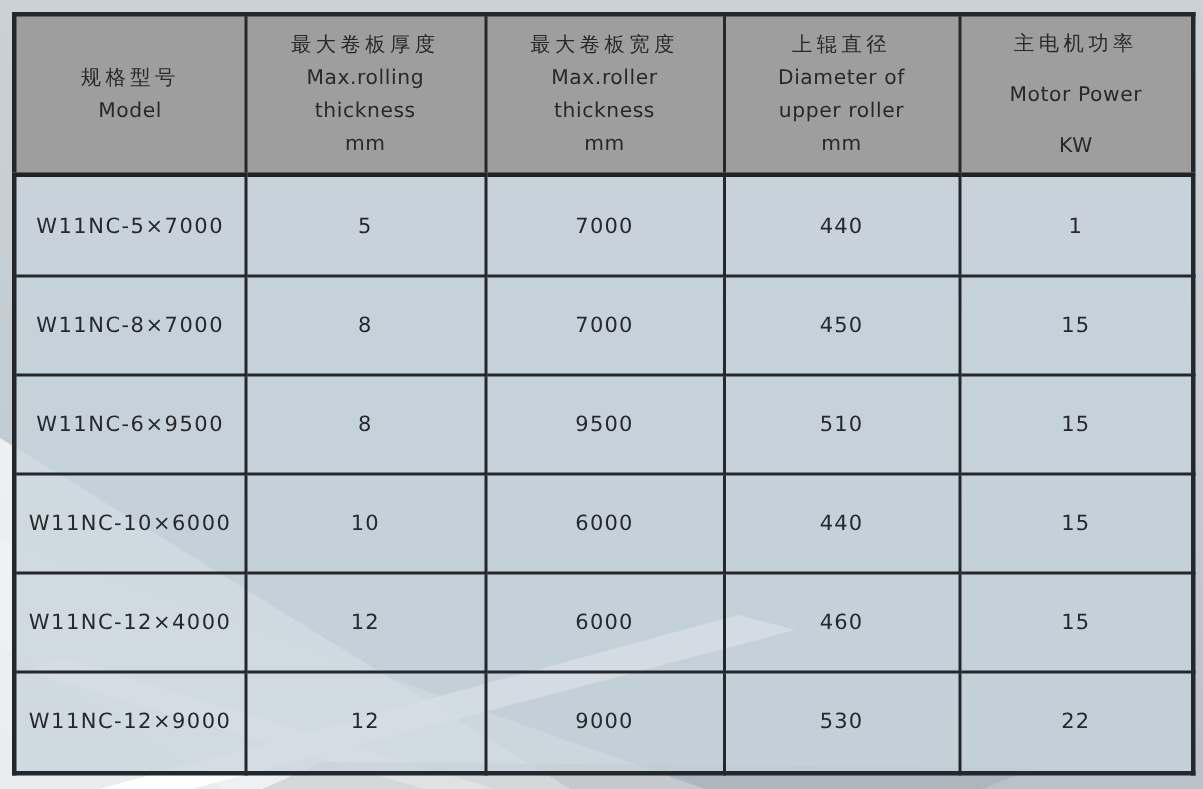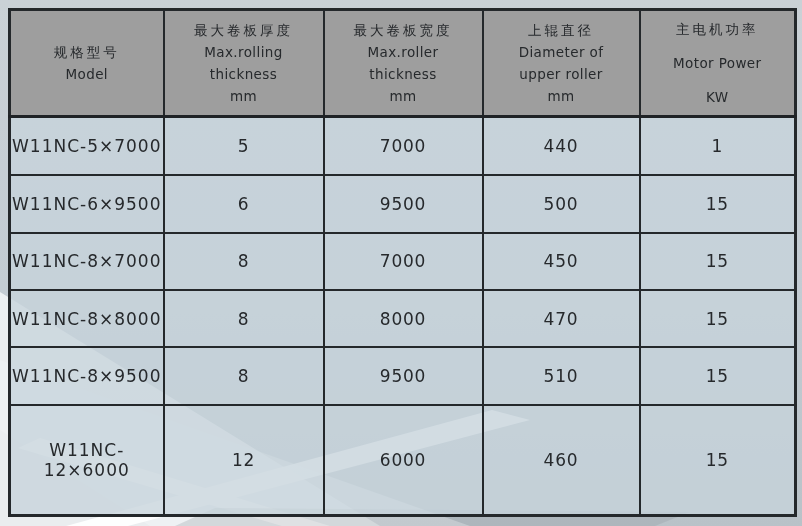--- a/index.html
+++ b/index.html
@@ -46,21 +46,21 @@
     padding:0;
   }
   th{
     background:#9e9e9e;
     height:104px;
     font-weight:400;
     border-bottom:3px solid #1f2326;
   }
   td{
     background:rgba(199,211,219,0.78);
-    font-size:17px;
+    font-size:14px;
     letter-spacing:0.8px;
   }
   .th-inner{
     display:flex;flex-direction:column;justify-content:center;align-items:center;
     height:100%;
   }
   .th-line{font-size:13.5px;line-height:22px;letter-spacing:0.4px;}
   .th-line.cjk{letter-spacing:3px;}
   .th-inner.spread .th-line{line-height:34px;}
   td.model-cell{letter-spacing:1px;}
@@ -127,48 +127,48 @@
   </thead>
   <tbody>
       <tr>
         <td class="model-cell">W11NC-5×7000</td>
         <td class="value-cell">5</td>
         <td class="value-cell">7000</td>
         <td class="value-cell">440</td>
         <td class="value-cell">1</td>
       </tr>
       <tr>
-        <td class="model-cell">W11NC-6×9500</td>
-        <td class="value-cell">6</td>
-        <td class="value-cell">9500</td>
-        <td class="value-cell">500</td>
-        <td class="value-cell">15</td>
-      </tr>
-      <tr>
         <td class="model-cell">W11NC-8×7000</td>
         <td class="value-cell">8</td>
         <td class="value-cell">7000</td>
         <td class="value-cell">450</td>
         <td class="value-cell">15</td>
       </tr>
       <tr>
-        <td class="model-cell">W11NC-8×8000</td>
-        <td class="value-cell">8</td>
-        <td class="value-cell">8000</td>
-        <td class="value-cell">470</td>
-        <td class="value-cell">15</td>
-      </tr>
-      <tr>
-        <td class="model-cell">W11NC-8×9500</td>
+        <td class="model-cell">W11NC-6×9500</td>
         <td class="value-cell">8</td>
         <td class="value-cell">9500</td>
         <td class="value-cell">510</td>
         <td class="value-cell">15</td>
       </tr>
       <tr>
-        <td class="model-cell">W11NC-12×6000</td>
+        <td class="model-cell">W11NC-10×6000</td>
+        <td class="value-cell">10</td>
+        <td class="value-cell">6000</td>
+        <td class="value-cell">440</td>
+        <td class="value-cell">15</td>
+      </tr>
+      <tr>
+        <td class="model-cell">W11NC-12×4000</td>
         <td class="value-cell">12</td>
         <td class="value-cell">6000</td>
         <td class="value-cell">460</td>
         <td class="value-cell">15</td>
       </tr>
+      <tr>
+        <td class="model-cell">W11NC-12×9000</td>
+        <td class="value-cell">12</td>
+        <td class="value-cell">9000</td>
+        <td class="value-cell">530</td>
+        <td class="value-cell">22</td>
+      </tr>
     </tbody>
 </table>
 
 </body></html>

